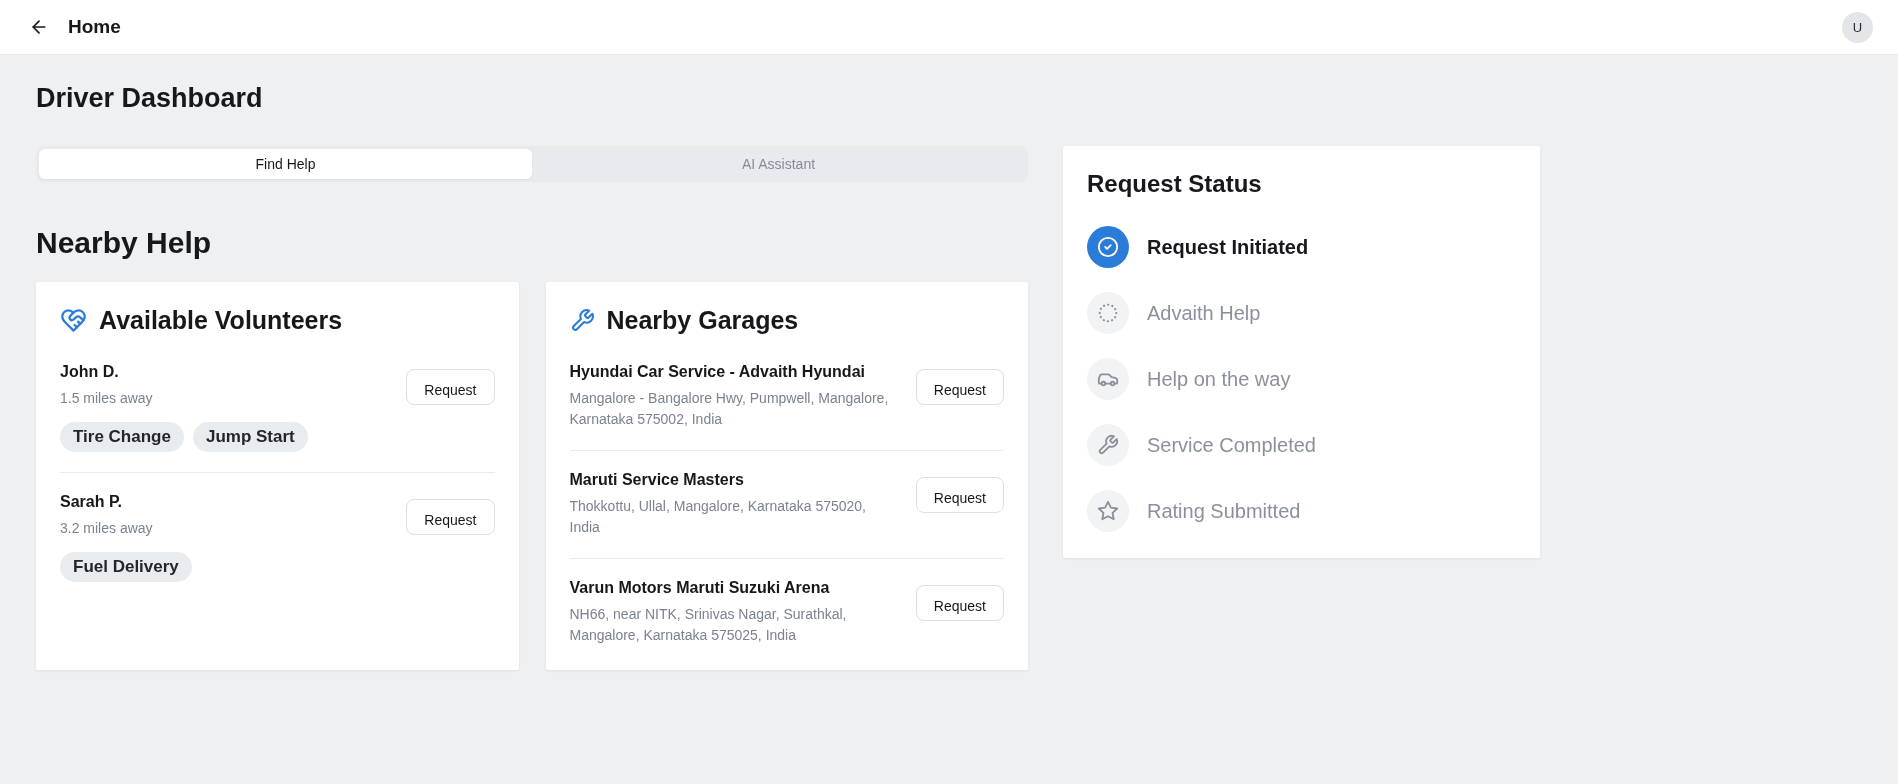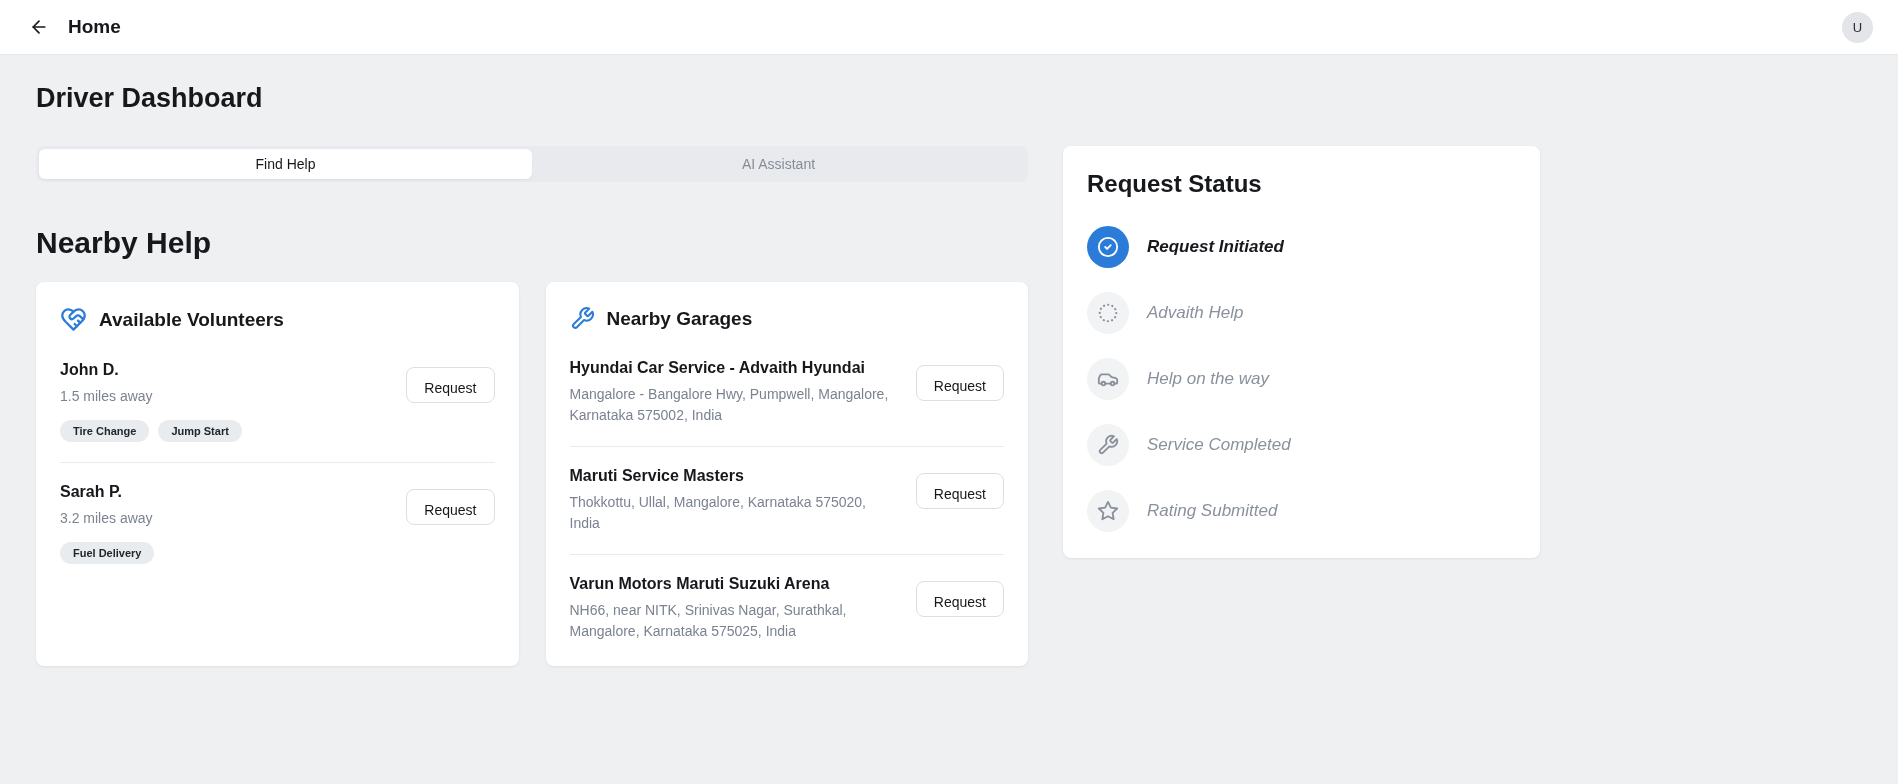--- a/index.html
+++ b/index.html
@@ -40,55 +40,55 @@
   .tab {
     flex:1; display:flex; align-items:center; justify-content:center;
     font-size:14px; color:#878d97; border-radius:6px; cursor:pointer;
   }
   .tab.active { background:#ffffff; color:#16181c; box-shadow:0 1px 2px rgba(0,0,0,0.05); }
   
   .section-title { font-size:30px; font-weight:bold; margin:44px 0 22px; }
   
   .cards-row { display:flex; gap:27px; }
   .card {
-    background:#ffffff; border-radius:8px; padding:24px;
+    background:#ffffff; border-radius:2px; padding:24px;
     box-shadow:0 1px 3px rgba(0,0,0,0.07);
   }
   .list-card { flex:1; min-height:364px; }
   .card-header { display:flex; align-items:center; gap:12px; margin-bottom:28px; }
-  .card-title { font-size:19px; font-weight:bold; }
+  .card-title { font-size:25px; font-weight:bold; }
   .card-header-icon { display:flex; color:#2b7cd9; }
   .divider { height:1px; background:#e8eaec; margin:20px 0; }
   
   .item-row { display:flex; justify-content:space-between; gap:16px; }
   .item-name { font-size:16px; font-weight:bold; }
   .item-sub { font-size:14px; color:#7b8290; margin-top:7px; line-height:1.5; }
   .garage-addr { max-width:330px; }
   .tags { display:flex; gap:9px; margin-top:13px; }
   .tag {
     background:#e9ecef; border-radius:999px; padding:5px 13px;
-    font-size:11px; font-weight:bold; color:#22262c; white-space:nowrap;
+    font-size:17px; font-weight:bold; color:#22262c; white-space:nowrap;
   }
   .request-btn {
     height:36px; padding:12px 17px; background:#ffffff;
     border:1px solid #dcdfe3; border-radius:8px;
     font-size:14px; color:#16181c; cursor:pointer;
     font-family:inherit; align-self:flex-start; margin-top:6px; flex:none;
   }
   
   .status-title { font-size:24px; font-weight:bold; margin-bottom:28px; }
   .step { display:flex; align-items:center; gap:18px; margin-bottom:24px; }
   .step:last-child { margin-bottom:2px; }
   .step-icon {
     width:42px; height:42px; border-radius:50%; background:#f1f3f5;
     display:flex; align-items:center; justify-content:center;
     color:#8a919c; flex:none;
   }
   .step.active .step-icon { background:#2b7cd9; color:#ffffff; }
-  .step-label { font-size:17px; color:#8a919c;font-style:italic; }
+  .step-label { font-size:20px; color:#8a919c; }
   .step.active .step-label { color:#16181c; font-weight:bold; }
 </style>
 </head>
 <body>
 
 <header class="topbar">
   <span class="back-btn">
     <svg width="20" height="20" viewBox="0 0 24 24" fill="none" stroke="currentColor" stroke-width="2" stroke-linecap="round" stroke-linejoin="round">
       <path d="M19 12H5"></path>
         <path d="m12 19-7-7 7-7"></path>

